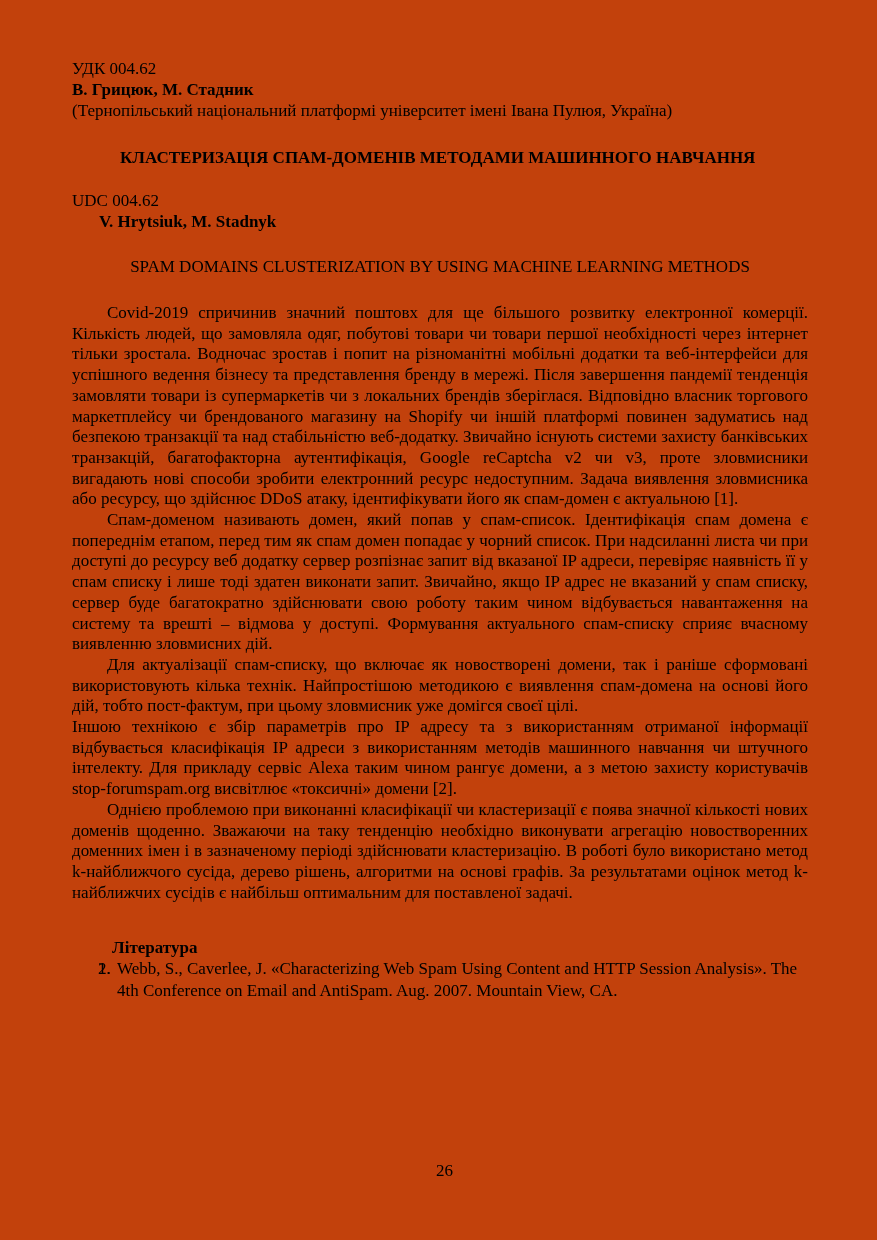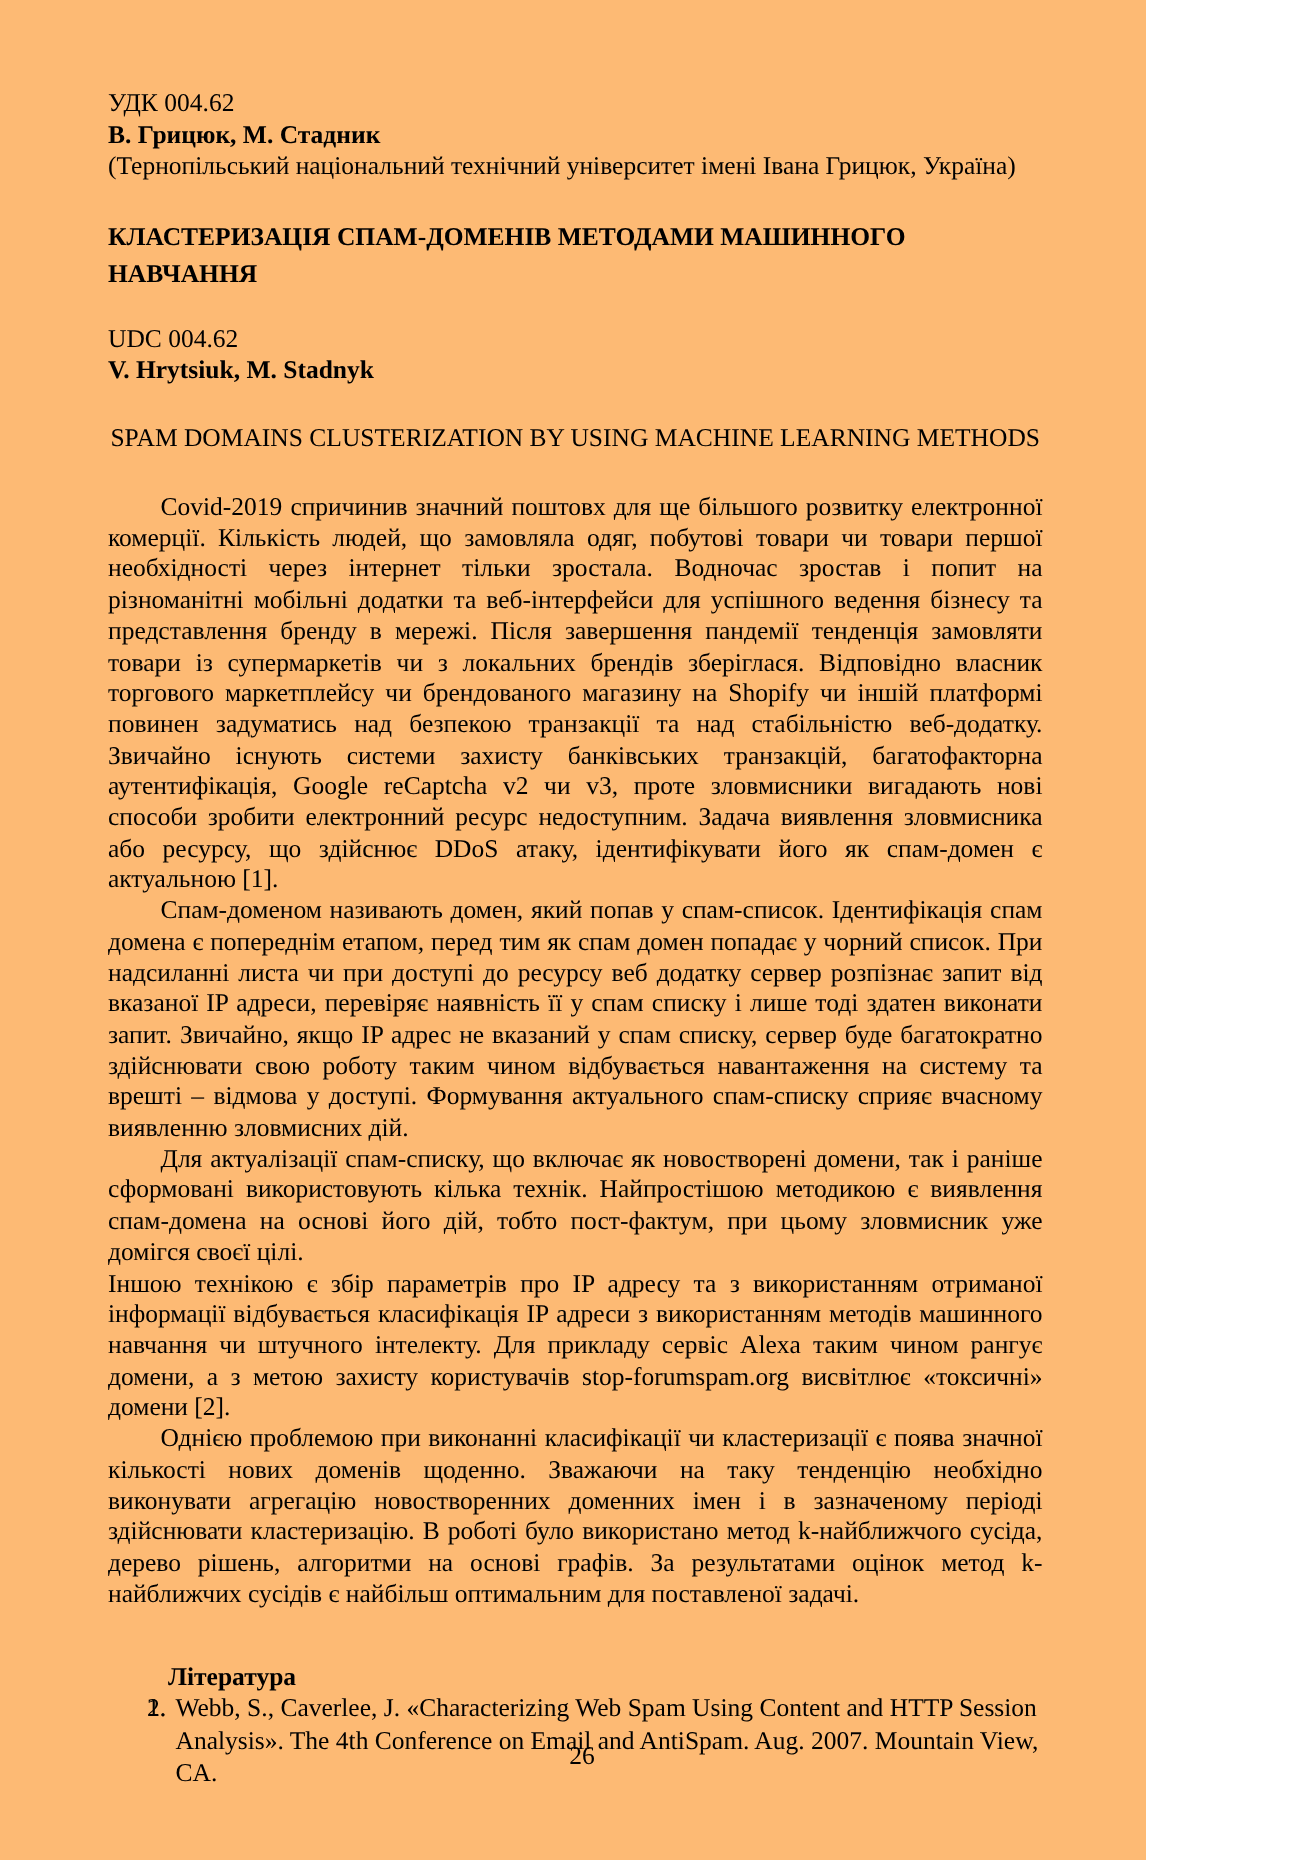--- a/index.html
+++ b/index.html
@@ -2,23 +2,23 @@
 <html lang="uk"><head>
 <meta charset="utf-8">
 <style>
   html, body {
     margin: 0;
     padding: 0;
     background: #ffffff;
   }
   .page {
     position: relative;
-    width: 764px;
+    width: 877px;
     height: 1240px;
-    background: #fdba74;
+    background: #c2410c;
     color: #000000;
     font-family: "Liberation Serif", "DejaVu Serif", serif;
     font-size: 17px;
     box-sizing: border-box;
     padding: 58px 69px 0 72px;
     overflow: hidden;
   }
   .header-block div {
     line-height: 21px;
   }
@@ -32,20 +32,21 @@
     line-height: 25px;
   }
   .udc-en-block {
     margin-top: 20px;
   }
   .udc-en-block div {
     line-height: 21px;
   }
   .authors-en {
     font-weight: bold;
+    margin-left: 27px;
   }
   .title-en {
     margin: 22px auto 0 auto;
     max-width: 640px;
     text-align: center;
     font-weight: normal;
     line-height: 25px;
   }
   .body-text {
     margin-top: 24px;
@@ -87,21 +88,21 @@
   }
 </style>
 </head>
 <body>
 
 <div class="page">
 
   <div class="header-block">
     <div>УДК 004.62</div>
     <div class="authors-ua">В. Грицюк, М. Стадник</div>
-    <div>(Тернопільський національний технічний університет імені Івана Грицюк, Україна)</div>
+    <div>(Тернопільський національний платформі університет імені Івана Пулюя, Україна)</div>
   </div>
 
   <div class="title-ua">КЛАСТЕРИЗАЦІЯ СПАМ-ДОМЕНІВ МЕТОДАМИ МАШИННОГО НАВЧАННЯ</div>
 
   <div class="udc-en-block">
     <div>UDC 004.62</div>
     <div class="authors-en">V. Hrytsiuk, M. Stadnyk</div>
   </div>
 
   <div class="title-en">SPAM DOMAINS CLUSTERIZATION BY USING MACHINE LEARNING METHODS</div>

